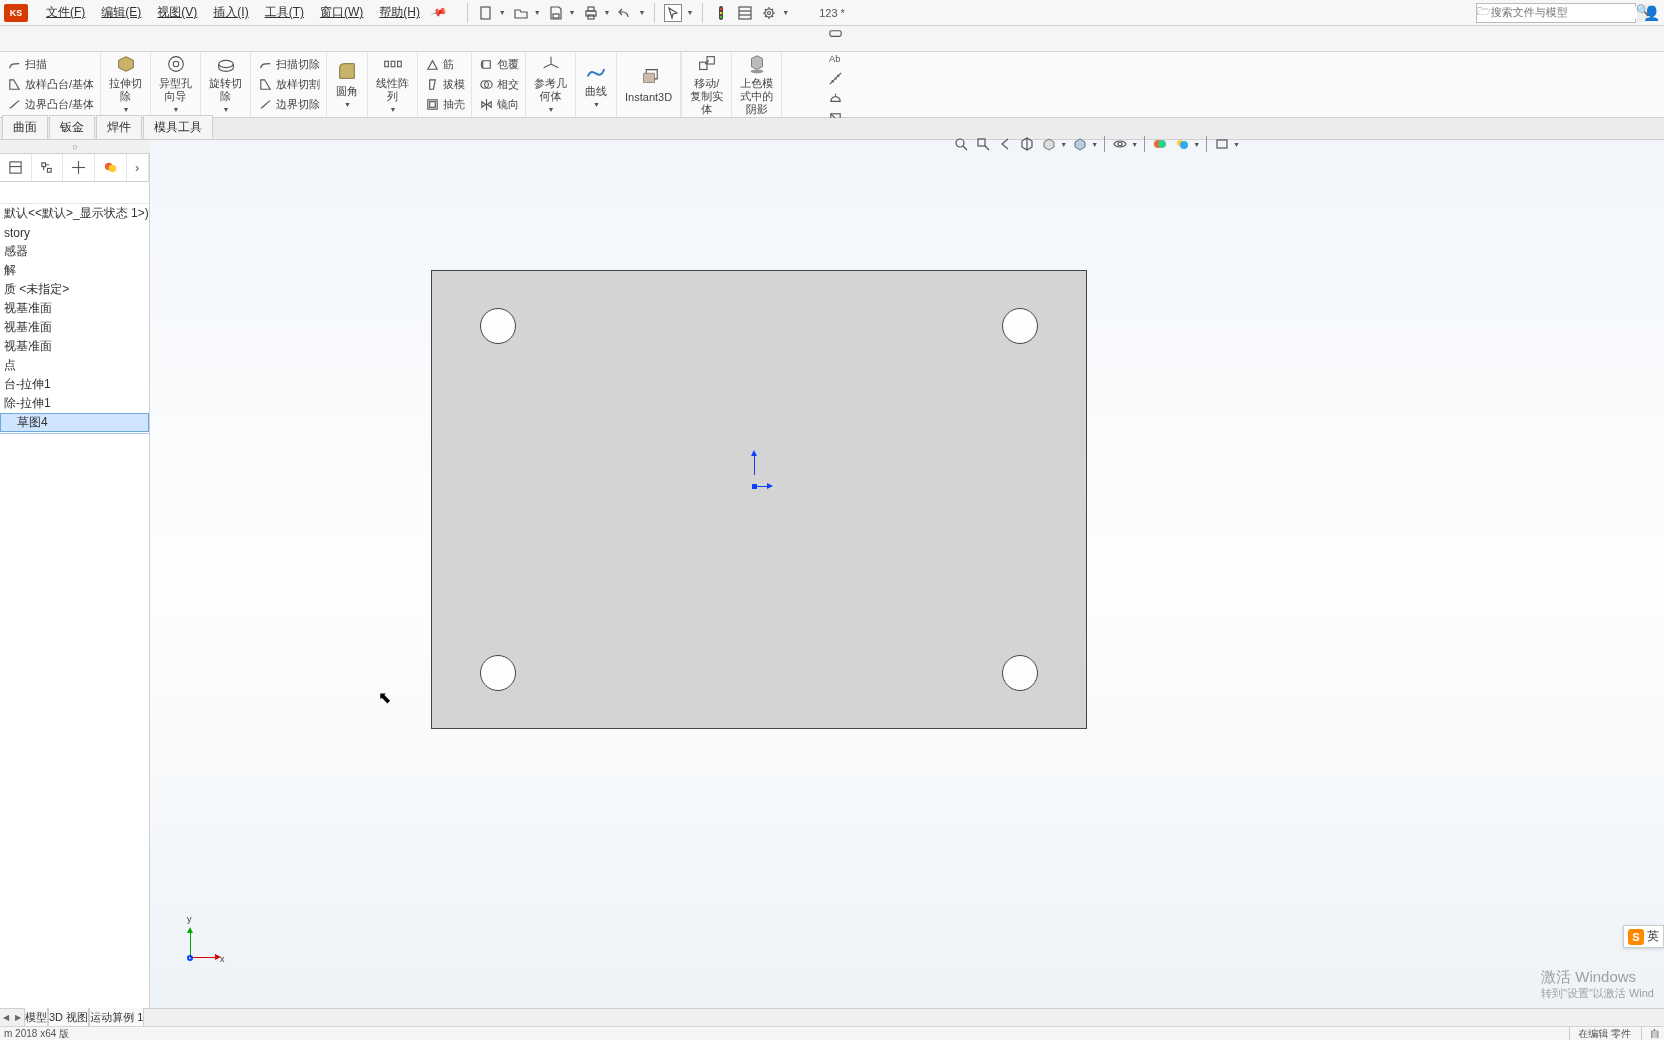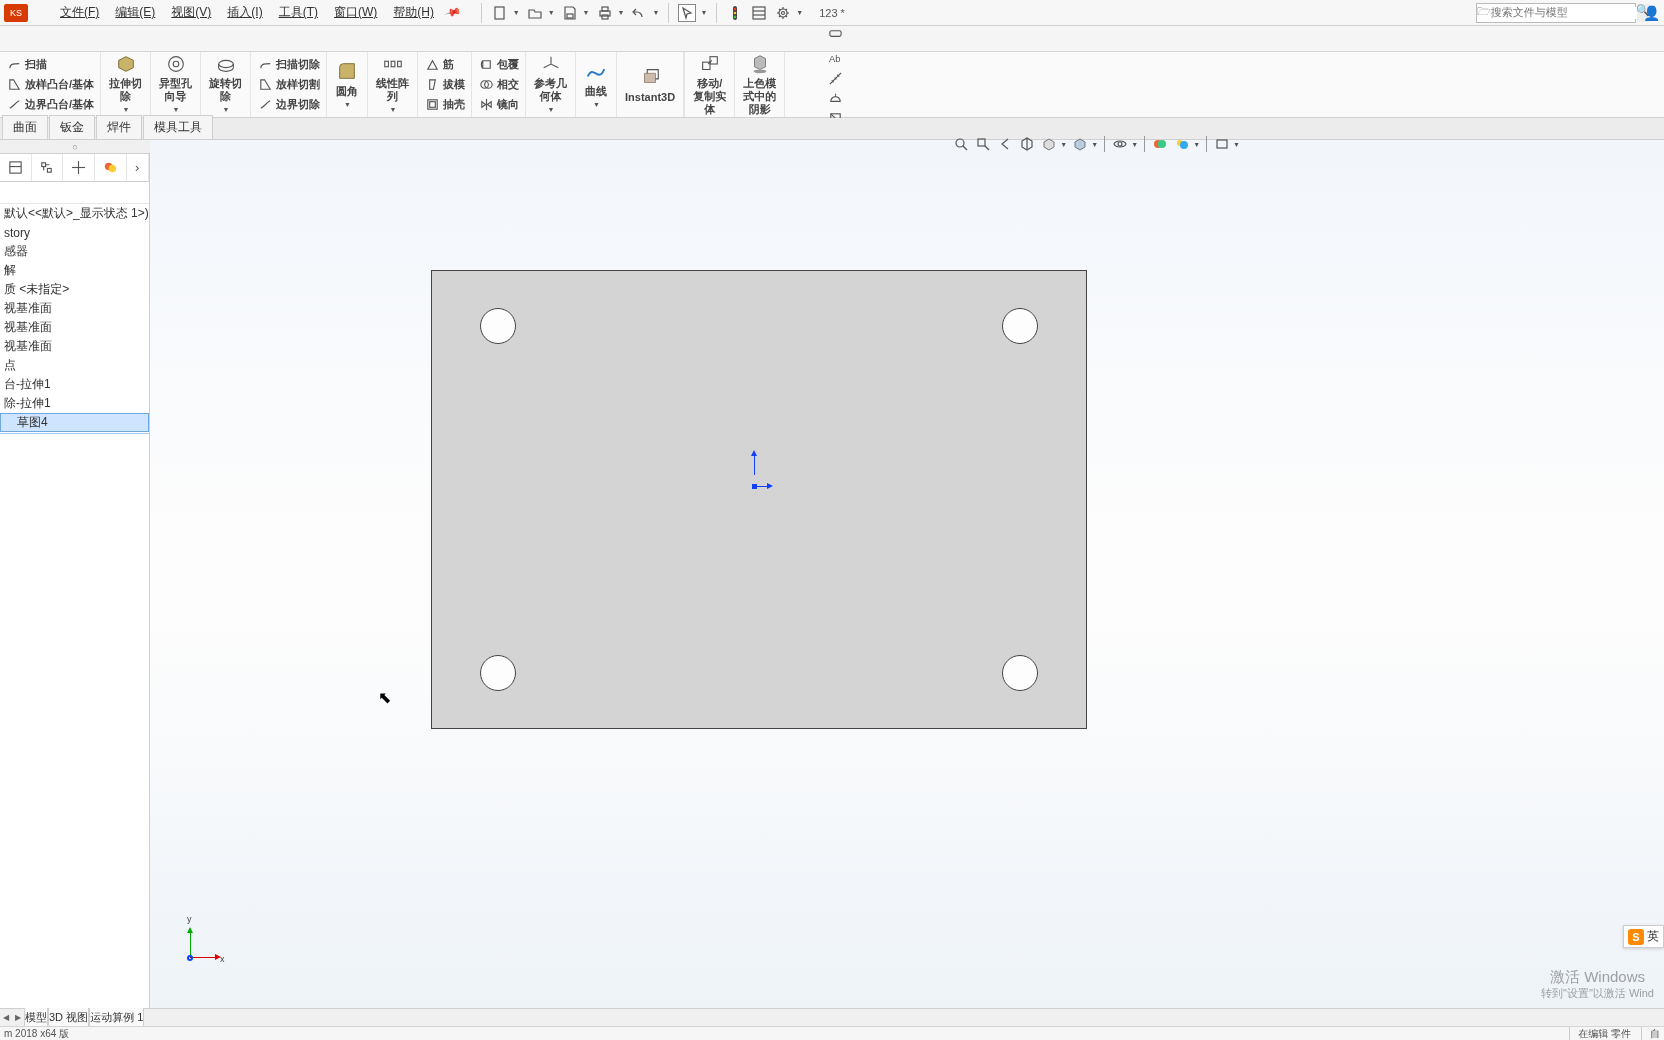--- a/index.html
+++ b/index.html
@@ -1,20 +1,20 @@
 <!DOCTYPE html>
 <html><head>
 <meta charset="utf-8">
 <style>
 * { margin: 0; padding: 0; box-sizing: border-box; font-family: "Microsoft YaHei", Arial, sans-serif; }
 body { width: 1664px; height: 1040px; background: #fff; overflow: hidden; position: relative; font-size: 11px; color: #333; }
 
 
 .menubar { height: 26px; display: flex; align-items: center; border-bottom: 1px solid #d0d0d0; background: #f7f7f7; padding-left: 4px; }
-.logo { width: 24px; height: 18px; background: #d83b01; color: #fff; font-size: 9px; font-weight: normal; display: flex; align-items: center; justify-content: center; border-radius: 2px; margin-right: 24px; }
+.logo { width: 24px; height: 18px; background: #d83b01; color: #fff; font-size: 9px; font-weight: bold; display: flex; align-items: center; justify-content: center; border-radius: 2px; margin-right: 10px; }
 .menubar .menuitem { padding: 0 8px; cursor: default; font-size: 12px; text-decoration: underline; }
 .menubar .pin { margin-left: 4px; color: #555; transform: rotate(30deg); display: inline-block; }
 .menubar .qat { display: flex; align-items: center; gap: 6px; margin-left: 18px; }
 .qat-icn { width: 18px; height: 18px; display: flex; align-items: center; justify-content: center; font-size: 13px; color: #444; }
 .qat-icn svg { width: 16px; height: 16px; }
 .qat-sep { width: 1px; height: 20px; background: #ccc; margin: 0 3px; }
 .dropdown-caret { font-size: 7px; color: #555; margin-left: -2px; }
 .doc-title { position: absolute; left: 50%; transform: translateX(-50%); font-size: 11px; color: #555; }
 .search-wrap { margin-left: auto; display: flex; align-items: center; border: 1px solid #bbb; background: #fff; height: 20px; width: 160px; margin-right: 6px; }
 .search-wrap .sicon { width: 18px; text-align: center; color: #888; font-size: 11px; }
@@ -22,21 +22,21 @@
 .search-wrap .mag { width: 20px; height: 18px; background: #eee; text-align: center; font-size: 11px; }
 .user-icn { width: 20px; height: 20px; display: flex; align-items: center; justify-content: center; color: #666; font-size: 14px; margin-right: 2px; }
 
 
 .toolbar2 { height: 26px; display: flex; align-items: center; border-bottom: 1px solid #d5d5d5; background: #f5f5f5; gap: 5px; padding-left: 6px; flex-direction: column; }
 .tb-icn { width: 18px; height: 18px; display: flex; align-items: center; justify-content: center; }
 .tb-icn svg { width: 15px; height: 15px; }
 .tb-sep { width: 1px; height: 20px; background: #cfcfcf; margin: 0 2px; }
 
 
-.ribbon { height: 66px; border-bottom: 1px solid #d0d0d0; background: #fafafa; display: flex; align-items: stretch; font-weight: bold; }
+.ribbon { height: 66px; border-bottom: 1px solid #d0d0d0; background: #fafafa; display: flex; align-items: stretch; }
 .rgroup { display: flex; flex-direction: column; justify-content: space-around; padding: 2px 6px; border-right: 1px solid #e5e5e5; font-size: 11px; color: #444; }
 .rgroup .row { display: flex; align-items: center; gap: 3px; white-space: nowrap; height: 20px; }
 .rgroup .row .ricn { width: 16px; height: 16px; display: inline-flex; align-items: center; justify-content: center; flex-shrink: 0; }
 .rgroup .row .ricn svg { width: 15px; height: 15px; }
 .rgroup-big { display: flex; flex-direction: column; align-items: center; justify-content: center; padding: 2px 8px; border-right: 1px solid #e5e5e5; font-size: 11px; color: #444; text-align: center; line-height: 13px; }
 .rgroup-big .bicn { width: 24px; height: 24px; margin-bottom: 2px; display: flex; align-items: center; justify-content: center; }
 .rgroup-big .bicn svg { width: 22px; height: 22px; }
 .caret { font-size: 7px; color: #555; margin-left: 1px; }
 
 
@@ -95,21 +95,21 @@
 .triad .tx::after { content: ""; position: absolute; right: -5px; top: -3px; border-top: 3.5px solid transparent; border-bottom: 3.5px solid transparent; border-left: 6px solid #d00; }
 .triad .tz { position: absolute; left: 7px; bottom: 7px; width: 6px; height: 6px; border: 2px solid #04f; border-radius: 50%; }
 .triad .lbl-y { position: absolute; left: 7px; top: -4px; font-size: 9px; color: #444; }
 .triad .lbl-x { position: absolute; left: 40px; bottom: 4px; font-size: 9px; color: #444; }
 
 
 .ime { position: absolute; right: 0; bottom: 60px; background: #fff; border: 1px solid #ccc; padding: 2px 4px; display: flex; align-items: center; gap: 3px; font-size: 12px; box-shadow: 0 1px 3px rgba(0,0,0,0.15); }
 .ime .s { width: 16px; height: 16px; background: #ff8a00; color: #fff; font-weight: bold; font-size: 11px; display: flex; align-items: center; justify-content: center; border-radius: 3px; }
 
 
-.wm { position: absolute; right: 10px; bottom: 6px; text-align: center; color: rgba(90,90,90,0.55); font-size: 15px; line-height: 17px; }
+.wm { position: absolute; right: 10px; bottom: 6px; text-align: left; color: rgba(90,90,90,0.55); font-size: 15px; line-height: 17px; }
 .wm .wm2 { font-size: 11px; }
 
 
 .btabs { position: absolute; left: 0; right: 0; bottom: 14px; height: 18px; background: #f0f0f0; border-top: 1px solid #cfcfcf; display: flex; align-items: center; font-size: 11px; }
 .btabs .nav { width: 12px; text-align: center; color: #666; font-size: 8px; }
 .btabs .btab { padding: 2px 0; border-right: 1px solid #cfcfcf; border-left: 1px solid #cfcfcf; background: #fafafa; }
 
 
 .status { position: absolute; left: 0; right: 0; bottom: 0; height: 14px; background: #f6f6f6; border-top: 1px solid #d5d5d5; display: flex; align-items: center; font-size: 10px; color: #555; padding: 0 4px; }
 .status .sr { margin-left: auto; display: flex; gap: 10px; }

